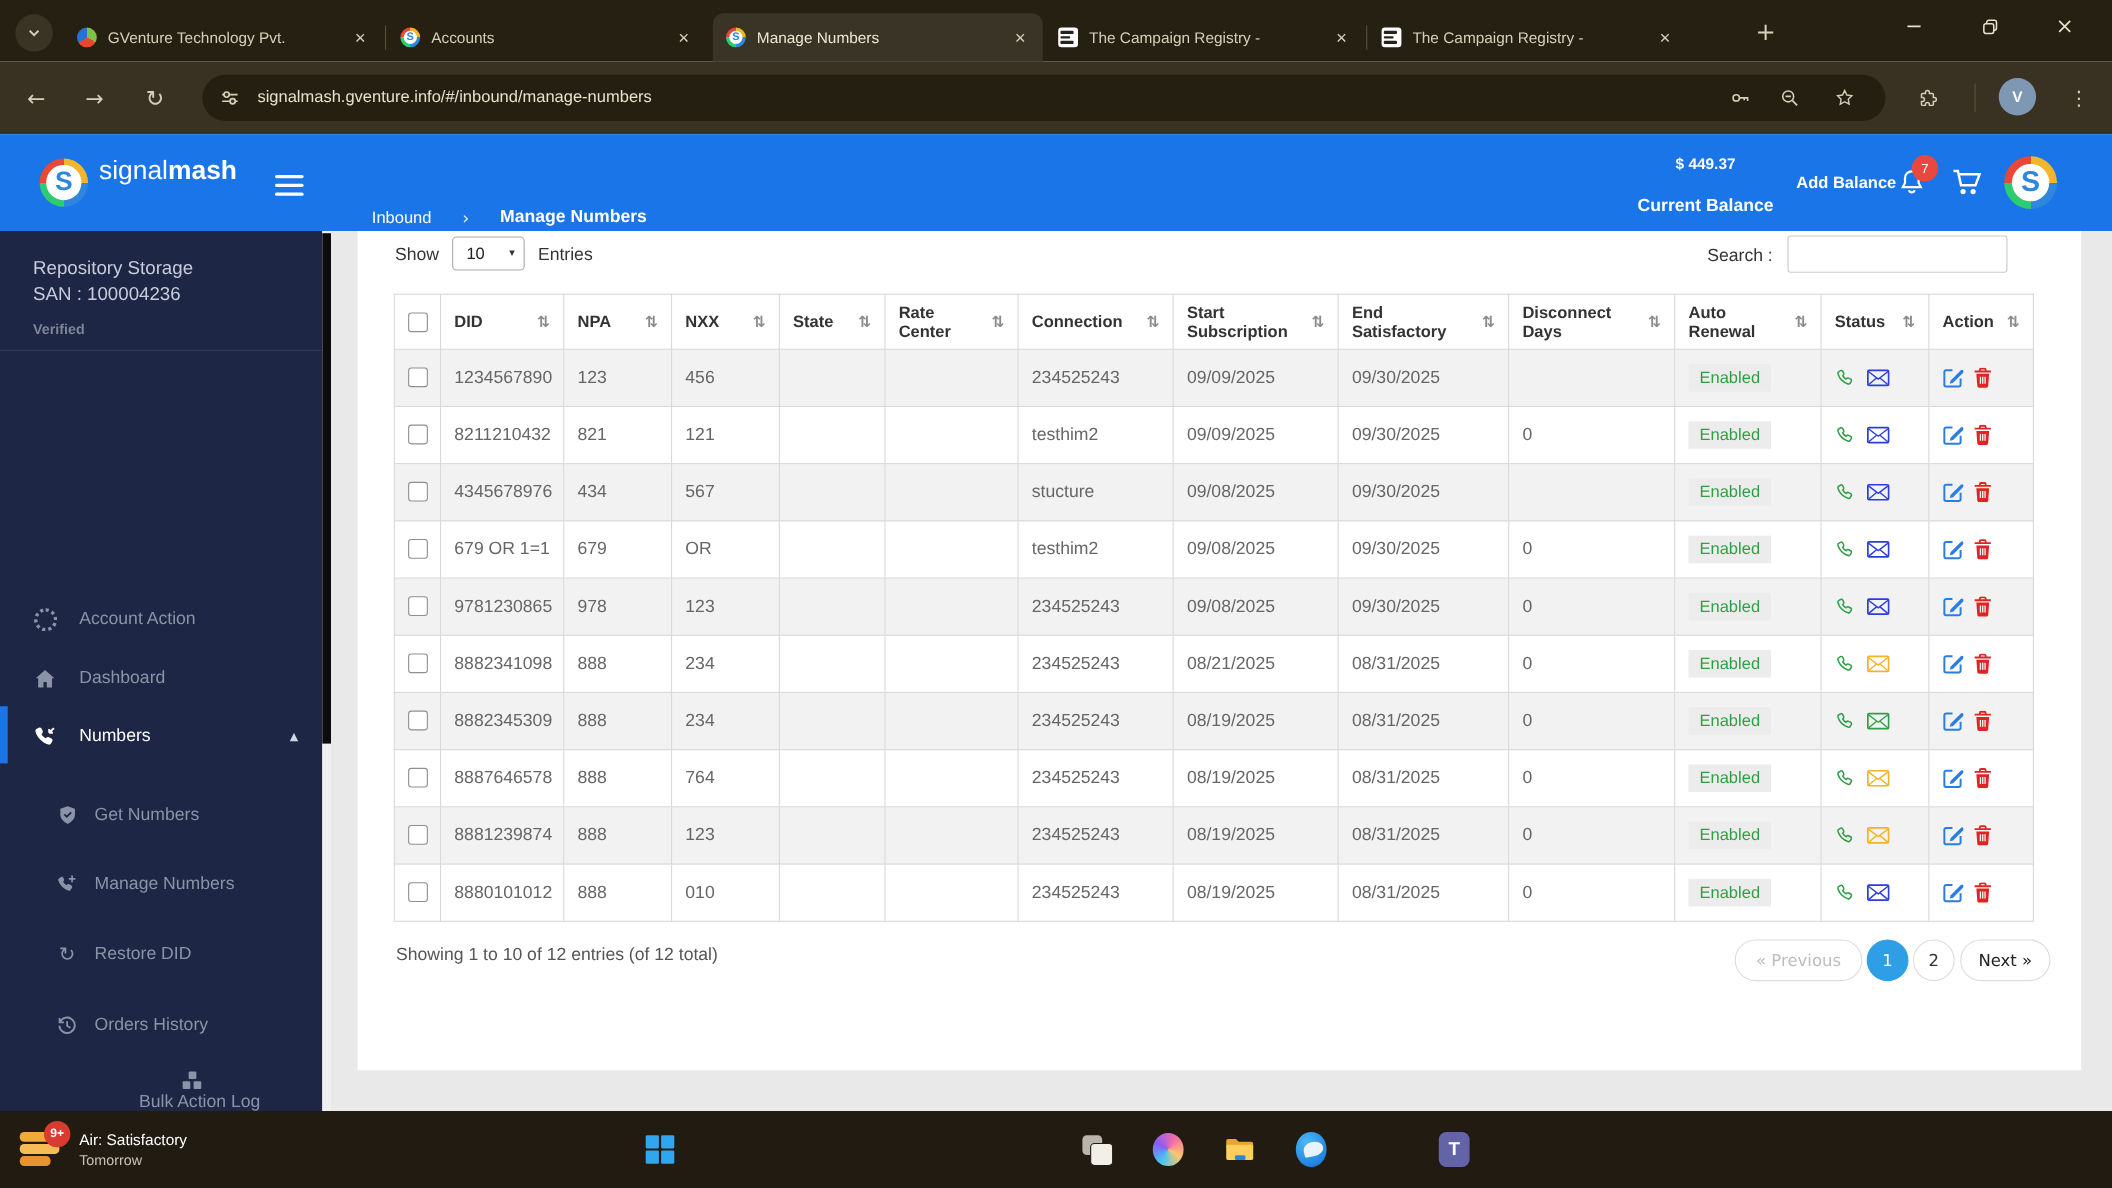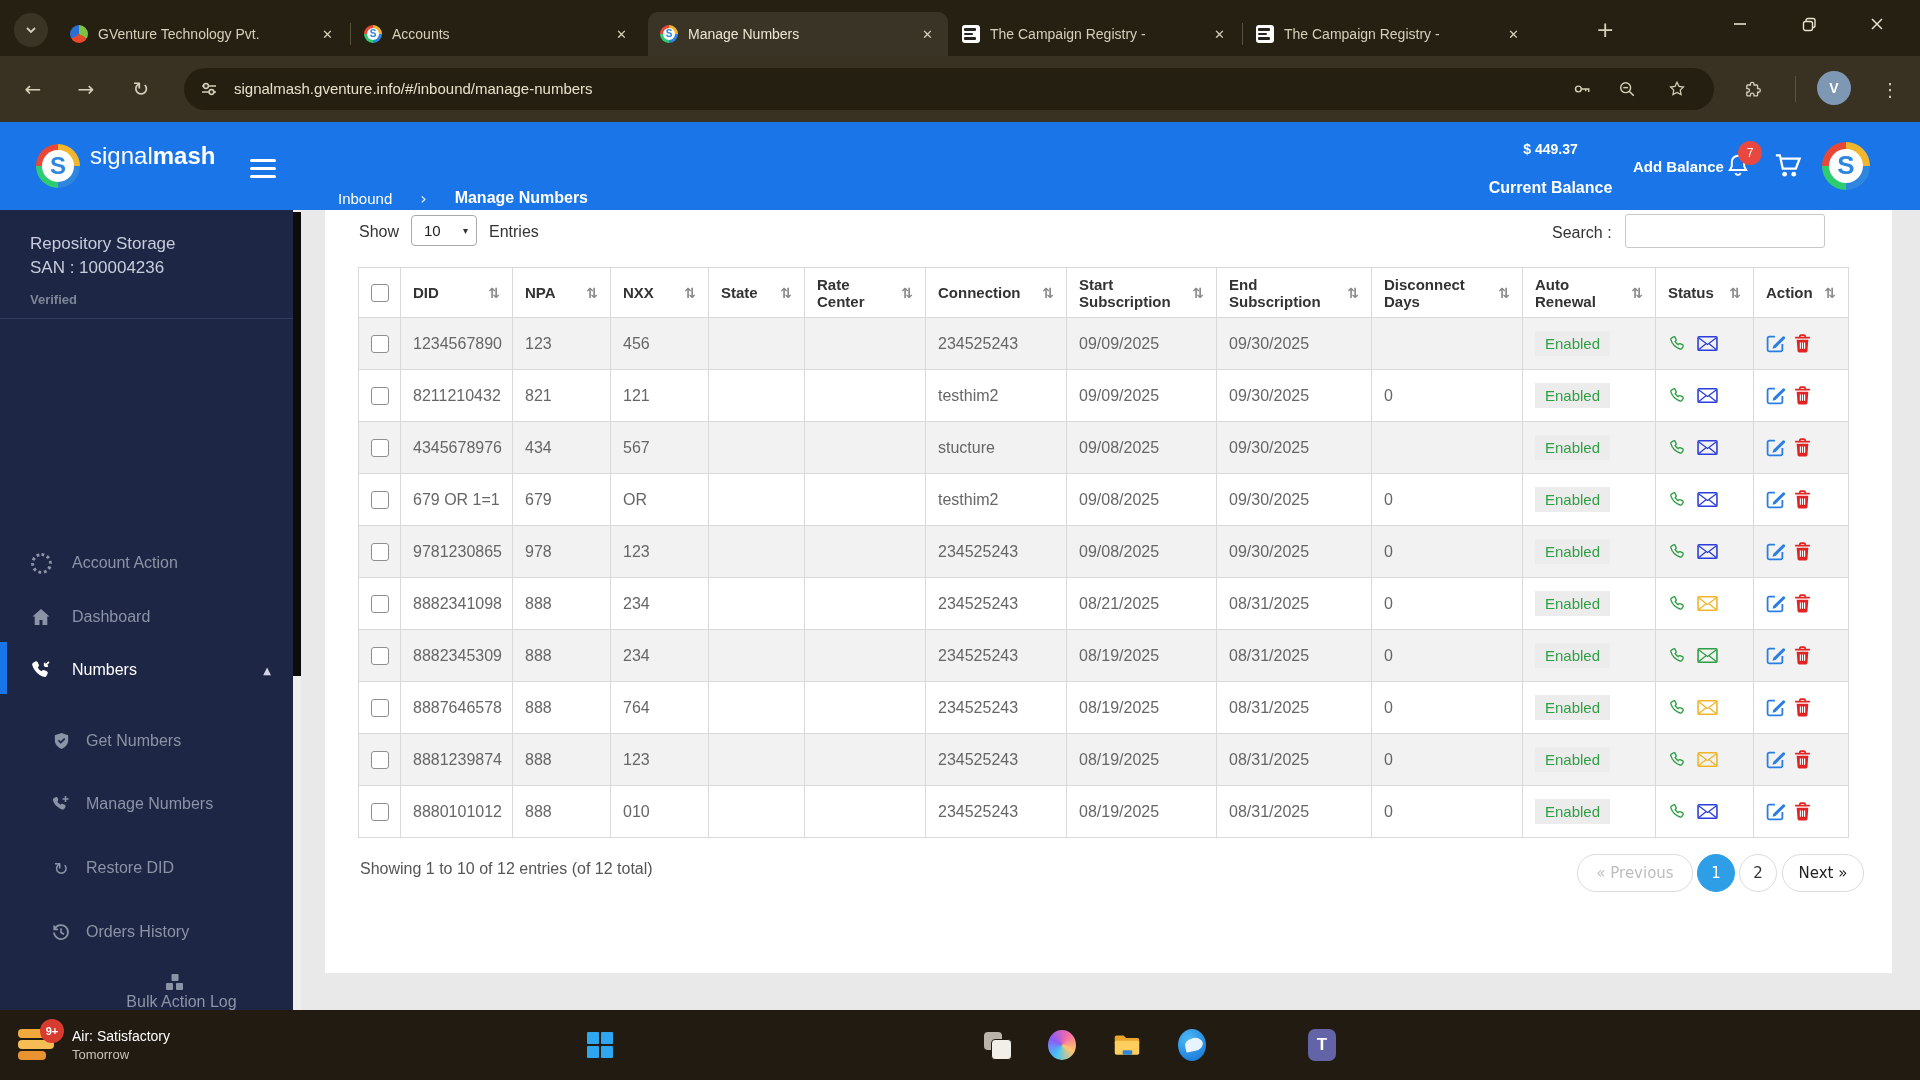--- a/index.html
+++ b/index.html
@@ -473,21 +473,21 @@
                 </div>
               </th>
               <th>
                 <div class="th-flex">
                   <span>Start Subscription</span>
                   <span class="sort glyph">⇅</span>
                 </div>
               </th>
               <th>
                 <div class="th-flex">
-                  <span>End Subscription</span>
+                  <span>End Satisfactory</span>
                   <span class="sort glyph">⇅</span>
                 </div>
               </th>
               <th>
                 <div class="th-flex">
                   <span>Disconnect Days</span>
                   <span class="sort glyph">⇅</span>
                 </div>
               </th>
               <th>

